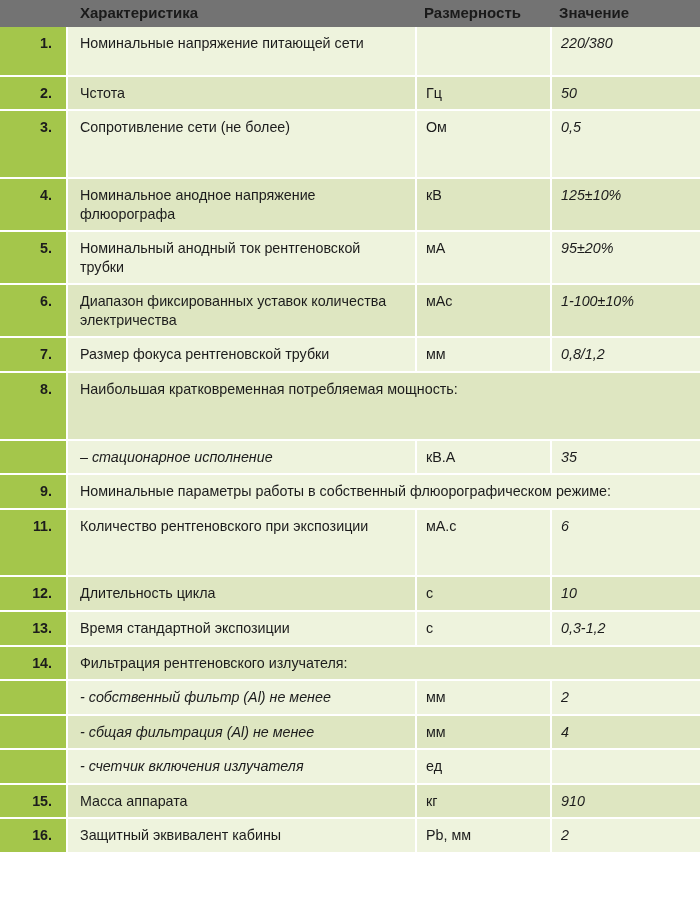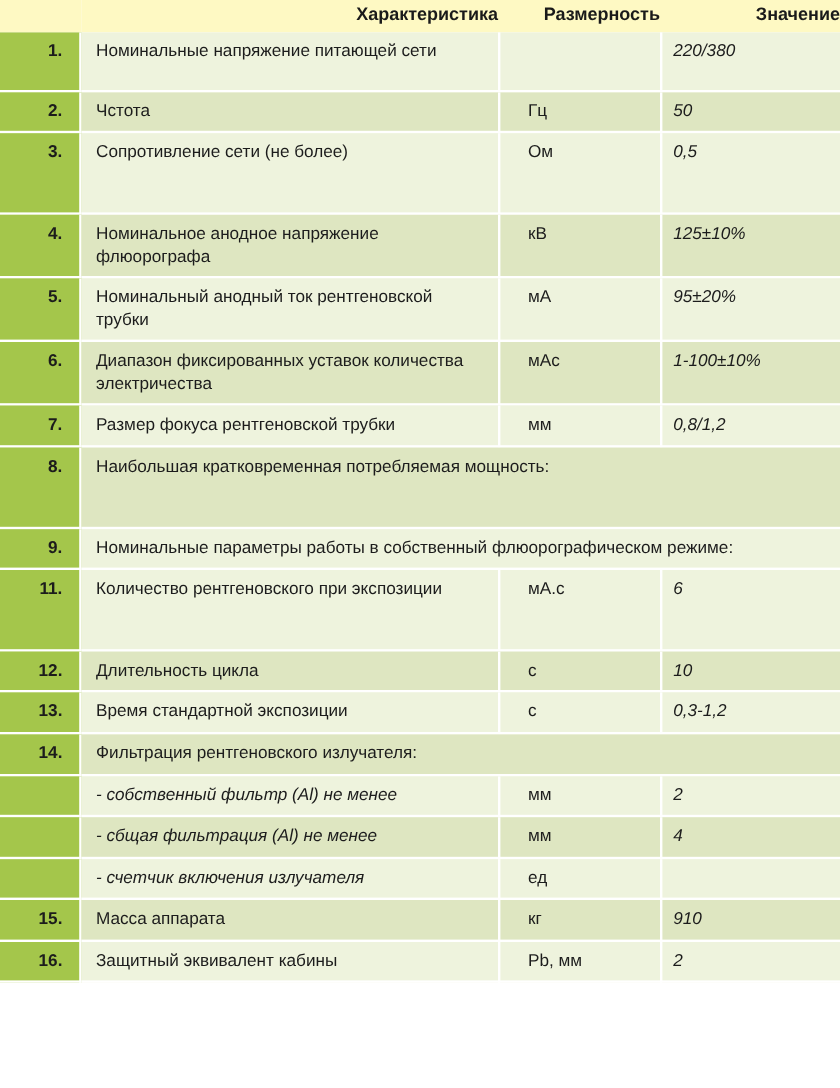--- a/index.html
+++ b/index.html
@@ -21,25 +21,25 @@
     table-layout: fixed;
   }
 
   .spec-table col.c-num   { width: 68px; }
   .spec-table col.c-char  { width: 347px; }
   .spec-table col.c-dim   { width: 135px; }
   .spec-table col.c-val   { width: 150px; }
 
   
   thead th {
-    background: #fef9c3;
+    background: #737373;
     color: #1a1a1a;
     font-weight: bold;
     font-size: 15px;
-    text-align: right;
+    text-align: left;
     padding: 4px 0 6px 0;
     border: 0;
     vertical-align: bottom;
     line-height: 1.15;
   }
   th.h-num  { padding-left: 0; }
   th.h-char { padding-left: 12px; }
   th.h-dim  { padding-left: 9px; }
   th.h-val  { padding-left: 9px; }
 
@@ -61,21 +61,21 @@
     border-bottom: 2px solid #ffffff;
     white-space: nowrap;
   }
   td.num.blank { color: transparent; }
 
   td.char {
     padding: 7px 10px 7px 12px;
     border-bottom: 2px solid #ffffff;
   }
   td.dim {
-    padding: 7px 6px 7px 23px;
+    padding: 7px 6px 7px 9px;
     border-left: 2px solid #ffffff;
     border-bottom: 2px solid #ffffff;
     white-space: nowrap;
   }
   td.val {
     padding: 7px 6px 7px 9px;
     border-left: 2px solid #ffffff;
     border-bottom: 2px solid #ffffff;
     white-space: nowrap;
     font-style: italic;
@@ -161,20 +161,26 @@
         <td class="num">7.</td>
         <td class="char">Размер фокуса рентгеновской трубки</td>
         <td class="dim">мм</td>
         <td class="val">0,8/1,2</td>
       </tr>
       <tr class="tint-b tall-2">
         <td class="num">8.</td>
         <td class="span" colspan="3">Наибольшая кратковременная потребляемая мощность:</td>
       </tr>
       <tr class="tint-a">
+        <td class="num blank"></td>
+        <td class="char italic">– стационарное исполнение</td>
+        <td class="dim">кВ.А</td>
+        <td class="val">35</td>
+      </tr>
+      <tr class="tint-a">
         <td class="num">9.</td>
         <td class="span" colspan="3">Номинальные параметры работы в собственный флюорографическом режиме:</td>
       </tr>
       <tr class="tint-a tall-2">
         <td class="num">11.</td>
         <td class="char">Количество рентгеновского при экспозиции</td>
         <td class="dim">мА.с</td>
         <td class="val">6</td>
       </tr>
       <tr class="tint-b">

